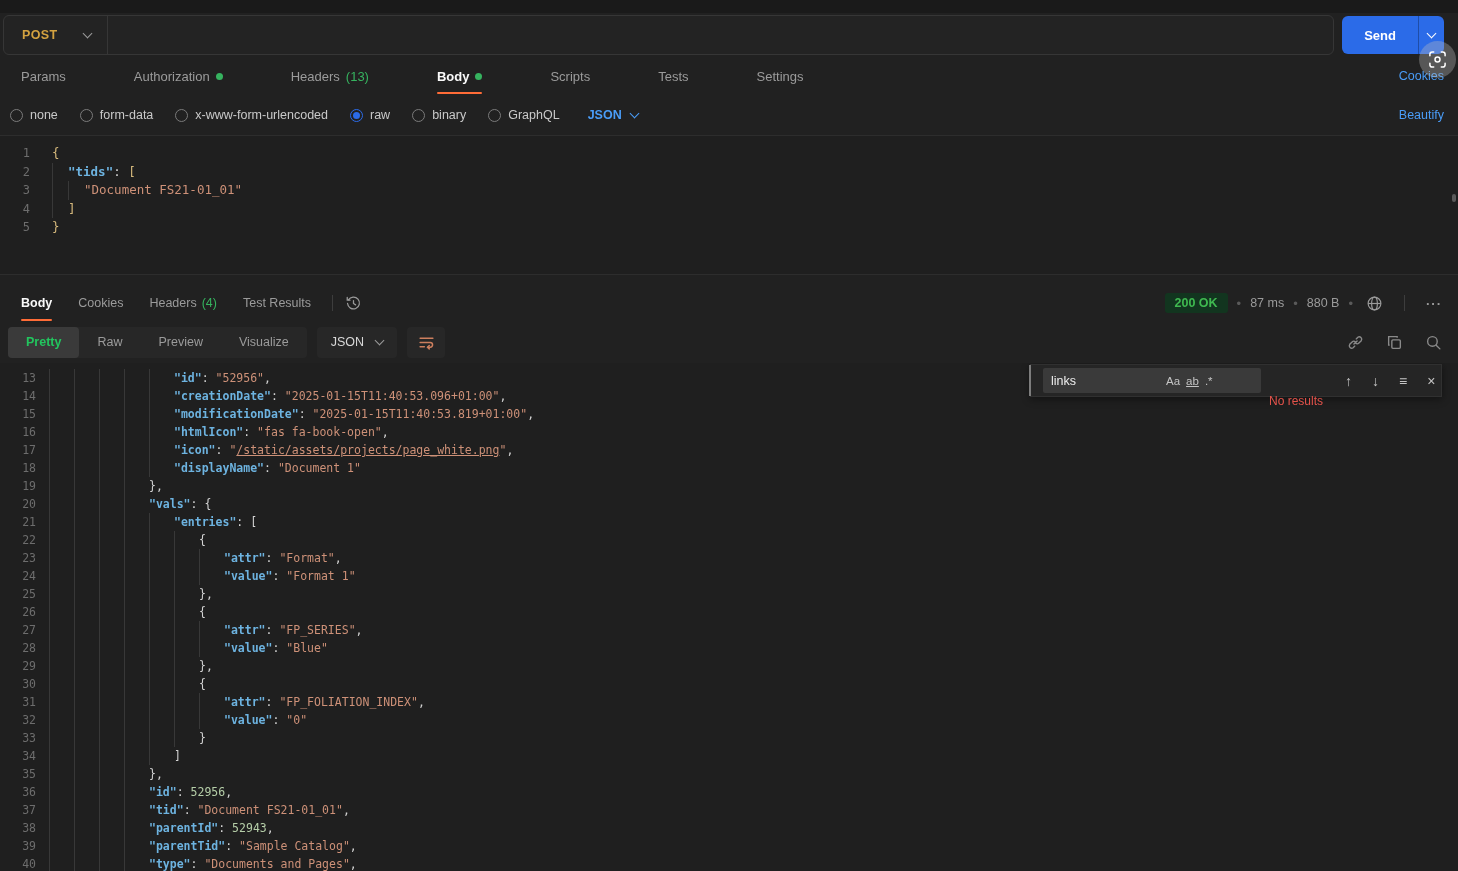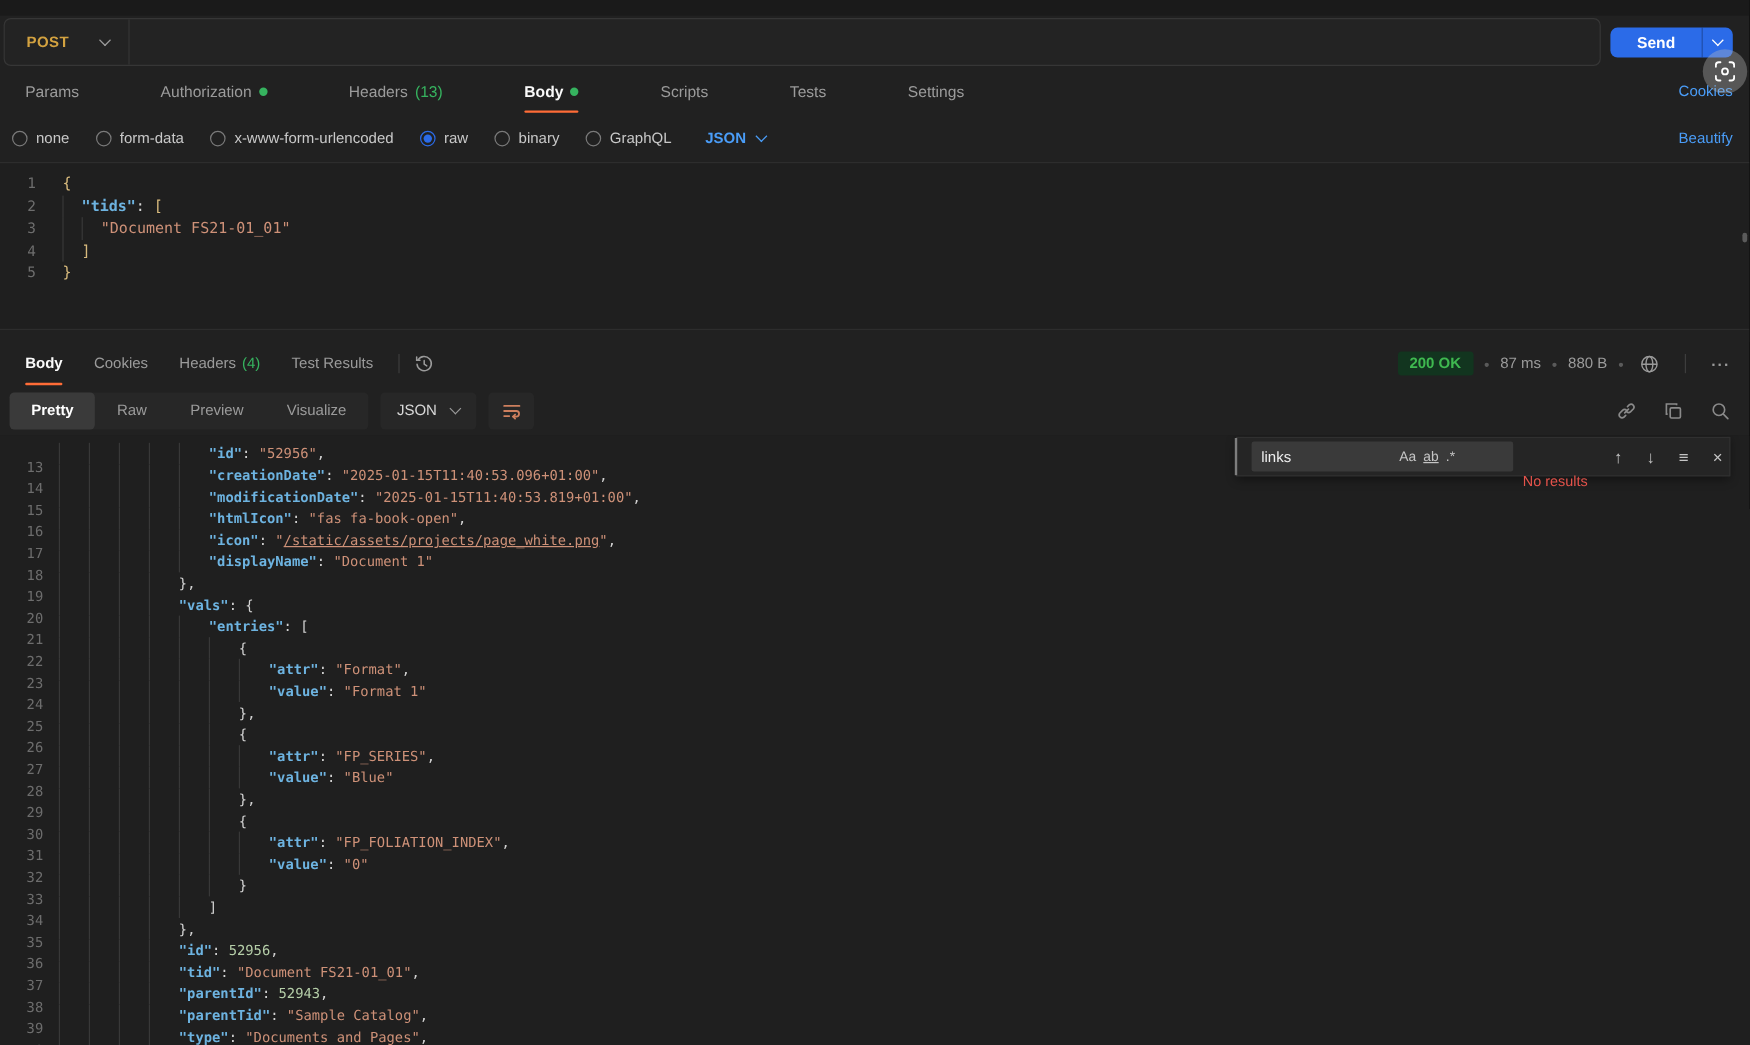--- a/index.html
+++ b/index.html
@@ -16,21 +16,21 @@
        display:flex;flex-direction:column;color:var(--text);}
   .top-strip{height:13px;background:var(--strip);flex:none;}
 
   
   .url-row{height:44px;flex:none;display:flex;align-items:center;padding:0 14px 0 3px;gap:8px;position:relative;}
   .url-bar{flex:1;height:40px;display:flex;align-items:center;border:1px solid #363636;border-radius:6px;background:#232323;overflow:hidden;}
   .method{display:flex;align-items:center;gap:26px;padding:0 16px 0 18px;height:100%;cursor:pointer;border-right:1px solid #363636;}
   .method-label{color:var(--gold);font-weight:bold;font-size:12.5px;letter-spacing:.4px;}
   .chev{width:7px;height:7px;border-right:1.6px solid var(--muted);border-bottom:1.6px solid var(--muted);transform:rotate(45deg);display:inline-block;margin-top:-3px;}
   .url-input{flex:1;background:transparent;border:none;outline:none;color:#d8d8d8;font-size:13px;padding:0 12px;font-family:"Liberation Sans",sans-serif;}
-  .send-btn{height:25px;flex:none;display:flex;align-items:stretch;border-radius:6px;overflow:hidden;background:var(--blue);cursor:pointer;}
+  .send-btn{height:38px;flex:none;display:flex;align-items:stretch;border-radius:6px;overflow:hidden;background:var(--blue);cursor:pointer;}
   .send-main{display:flex;align-items:center;padding:0 22px;color:#fff;font-size:13px;font-weight:bold;}
   .send-split{display:flex;align-items:center;padding:0 9px;border-left:1px solid rgba(0,0,0,.28);}
   .send-split .chev{border-color:#fff;}
   .capture-overlay{position:absolute;left:1419px;top:28px;width:37px;height:37px;border-radius:50%;
       background:rgba(190,190,190,.35);display:flex;align-items:center;justify-content:center;z-index:5;cursor:pointer;}
 
   
   .tabs-row{height:38px;flex:none;display:flex;align-items:center;padding:0 14px 0 8px;gap:42px;}
   .tab{position:relative;height:100%;display:flex;align-items:center;gap:6px;padding:0 13px;color:var(--muted);font-size:13px;cursor:pointer;}
   .tab.active{color:#fafafa;font-weight:bold;}
@@ -51,21 +51,21 @@
 
   
   .editor{background:var(--editor-bg);font-family:"DejaVu Sans Mono","Liberation Mono",monospace;position:relative;}
   .editor-req{height:140px;flex:none;border-top:1px solid var(--border);border-bottom:1px solid var(--border);padding-top:8px;overflow:hidden;}
   .gap-row{height:10px;flex:none;background:var(--bg);}
   .code-line{display:flex;white-space:pre;}
   .editor-req .code-line{height:18.5px;line-height:18.5px;font-size:12.5px;}
   .editor-resp .code-line{height:18px;line-height:18px;font-size:11.5px;}
   .lineno{color:var(--lineno);text-align:right;flex:none;}
   .editor-req .lineno{width:30px;margin-right:22px;font-size:12px;}
-  .editor-resp .lineno{width:36px;margin-right:13px;font-size:11.5px;margin-top:11px;}
+  .editor-resp .lineno{width:36px;margin-right:13px;font-size:11.5px;}
   .code-content{white-space:pre;}
   .ind{display:inline-block;border-left:1px solid var(--guide);vertical-align:top;}
   .editor-req .ind{width:16px;height:18.5px;}
   .editor-resp .ind{width:25px;height:18px;}
   .tk-k{color:var(--key);font-weight:bold;}
   .tk-s{color:var(--str);}
   .tk-n{color:var(--num);}
   .tk-p{color:var(--punc);}
   .tk-b{color:var(--punc);}
   .tk-g{color:var(--gbrace);}
@@ -80,21 +80,21 @@
   .vdiv{width:1px;height:16px;background:#3d3d3d;margin:0 8px;}
   .icon-btn{display:flex;align-items:center;justify-content:center;cursor:pointer;padding:4px;border-radius:4px;}
   .status-area{display:flex;align-items:center;gap:9px;font-size:12.5px;color:var(--muted);}
   .badge{background:var(--badge-bg);color:var(--badge-tx);font-weight:bold;padding:3px 10px;border-radius:3px;font-size:12.5px;}
   .sep-dot{color:#5a5a5a;font-size:13px;}
 
   
   .resp-toolbar{height:42px;flex:none;display:flex;align-items:center;padding:0 12px 0 8px;gap:10px;}
   .seg{display:flex;background:#272727;border-radius:4px;height:31px;align-items:stretch;}
   .seg-btn{display:flex;align-items:center;padding:0 18px;color:var(--muted);font-size:12.5px;cursor:pointer;border-radius:4px;}
-  .seg-btn.active{background:#3a3a3a;color:#ffffff;font-weight:bold;}
+  .seg-btn.active{background:#3a3a3a;color:#22c55e;font-weight:bold;}
   .mini-select{display:flex;align-items:center;gap:12px;background:#272727;border-radius:4px;height:31px;padding:0 14px;color:#d8d8d8;font-size:12.5px;cursor:pointer;}
   .wrap-btn{background:#272727;border-radius:4px;height:31px;width:38px;display:flex;align-items:center;justify-content:center;cursor:pointer;}
   .tool-icons{display:flex;align-items:center;gap:14px;}
 
   
   .resp-wrap{flex:1;position:relative;overflow:hidden;background:var(--editor-bg);}
   .editor-resp{padding-top:6px;}
   .find-widget{position:absolute;top:1px;right:16px;width:412px;height:33px;background:#252525;
       border:1px solid #303030;box-shadow:0 2px 8px rgba(0,0,0,.45);display:flex;align-items:center;
       padding:0 6px 0 12px;gap:8px;z-index:6;}

